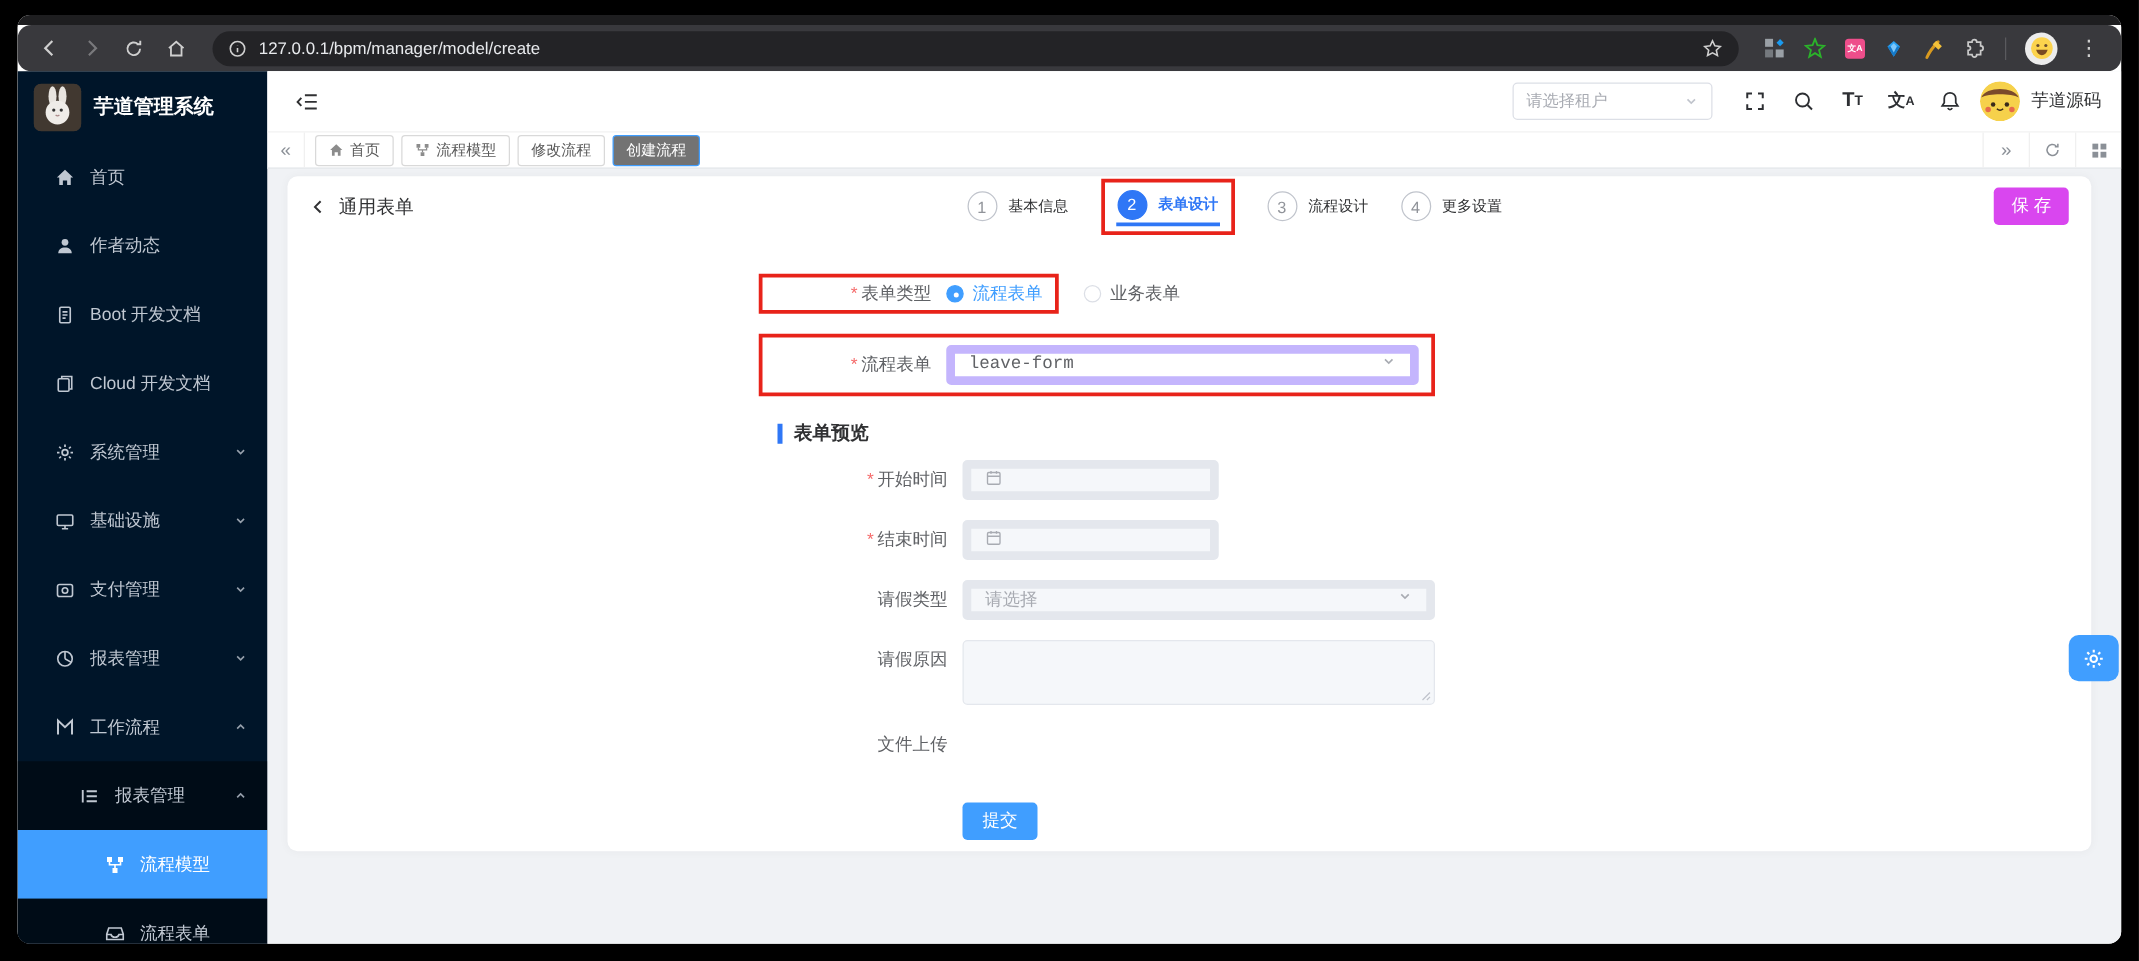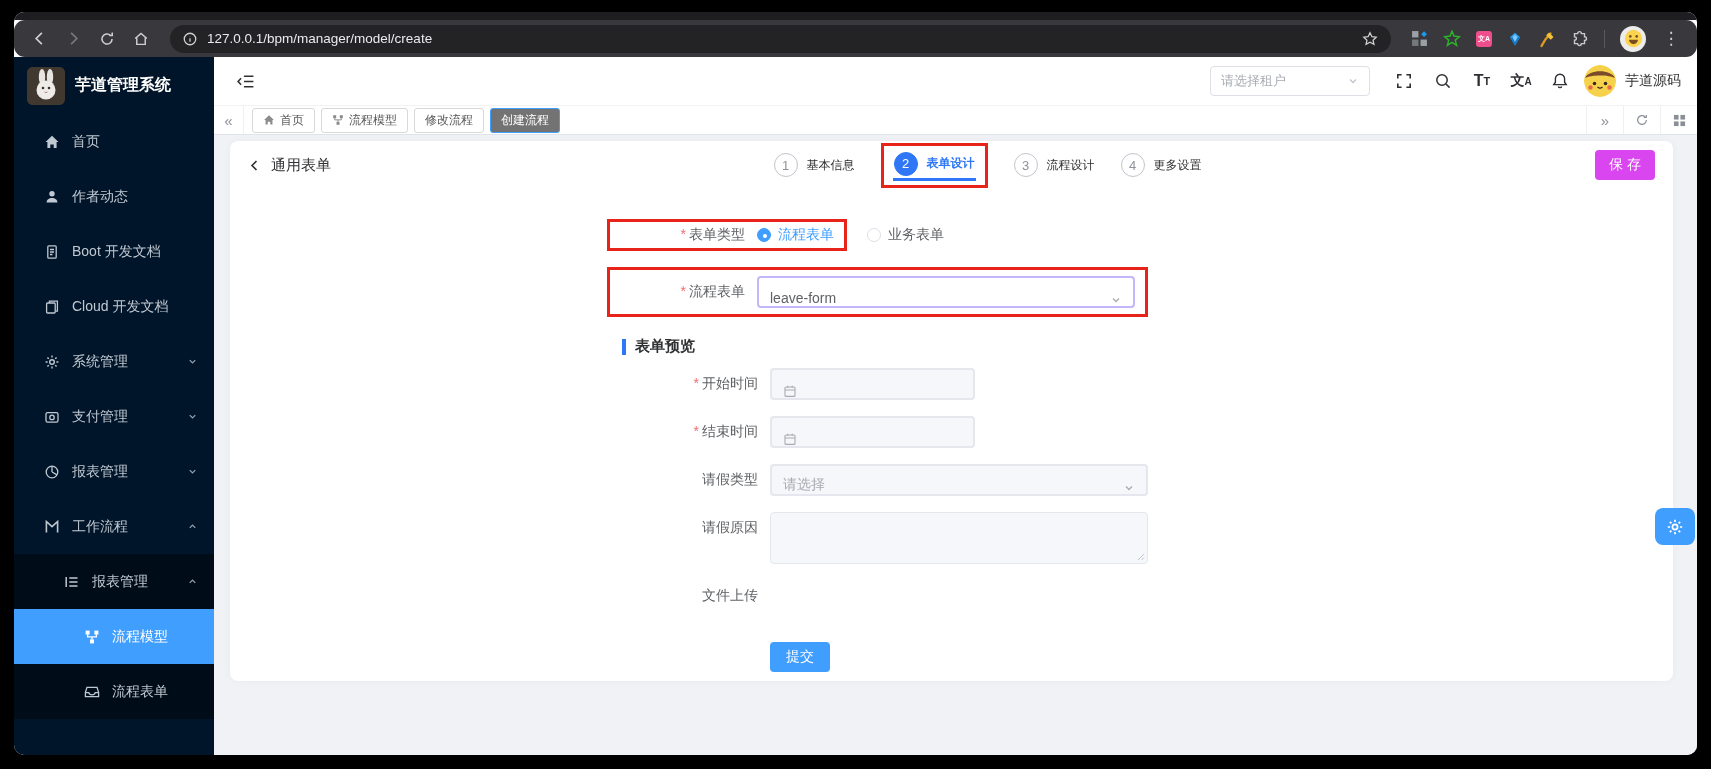--- a/index.html
+++ b/index.html
@@ -95,22 +95,22 @@
   .flabel { width:150px; flex-shrink:0; text-align:right; color:#606266; padding-right:12px; }
   .star { color:#f56c6c; margin-right:3px; }
   .redbox { display:inline-flex; align-items:center; border:3px solid #e8231a; padding:4px 10px; margin-left:-13px; }
   .redbox .flabel { width:137px; }
   .radio { display:flex; align-items:center; gap:7px; color:#606266; }
   .rdot { width:14px; height:14px; border-radius:50%; border:1px solid #dcdfe6; background:#fff; position:relative; flex-shrink:0; }
   .radio.sel .rdot { background:#409eff; border-color:#409eff; }
   .radio.sel .rdot::after { content:""; position:absolute; left:4.5px; top:4.5px; width:4px; height:4px;
     border-radius:50%; background:#fff; }
   .radio.sel .rlabel { color:#409eff; }
-  .ctrl { height:32px; border:2px solid #c4b5fd; border-radius:4px; background:#fff; display:flex;
-    align-items:flex-end; padding:0 11px; color:#606266; }
+  .ctrl { height:32px; border:7px solid #c4b5fd; border-radius:4px; background:#fff; display:flex;
+    align-items:flex-start; padding:0 11px; color:#606266;font-family:Liberation Mono, monospace; }
   .ctrl .chev { margin-left:auto; color:#a8abb2; }
   .ctrl.dis { background:#f5f7fa; border-color:#e4e7ed; color:#a8abb2; }
   .w-select { width:378px; }
   .w-date { width:205px; gap:7px; }
   .ta { width:378px; height:52px; background:#f5f7fa; border:1px solid #e4e7ed; border-radius:4px; position:relative; }
   .ta .rz { position:absolute; right:2px; bottom:2px; }
   .sect { display:flex; align-items:center; gap:9px; margin:20px 0 12px 2px; }
   .sect-bar { width:4px; height:16px; background:#2f77f6; }
   .sect-title { font-size:15px; font-weight:bold; color:#303133; }
   .row-top { align-items:flex-start; }
@@ -262,20 +262,32 @@
             </svg>
           <span>系统管理</span>
           <span class="chev">
               <svg width="11" height="11" viewBox="0 0 12 12" fill="none" stroke="currentColor" stroke-width="1.4">
                 <path d="M3 4.5l3 3 3-3"></path>
               </svg>
             </span>
         </div>
         <div class="mi">
           <svg width="16" height="16" viewBox="0 0 16 16" fill="none" stroke="currentColor" stroke-width="1.3">
+              <rect x="1.8" y="3" width="12.4" height="8.4" rx="1"></rect>
+              <path d="M5.5 14h5M8 11.4V14"></path>
+            </svg>
+          <span>基础设施</span>
+          <span class="chev">
+              <svg width="11" height="11" viewBox="0 0 12 12" fill="none" stroke="currentColor" stroke-width="1.4">
+                <path d="M3 4.5l3 3 3-3"></path>
+              </svg>
+            </span>
+        </div>
+        <div class="mi">
+          <svg width="16" height="16" viewBox="0 0 16 16" fill="none" stroke="currentColor" stroke-width="1.3">
               <rect x="2" y="3.6" width="12" height="9.6" rx="1.6"></rect>
               <circle cx="8" cy="8.4" r="2.2"></circle>
             </svg>
           <span>支付管理</span>
           <span class="chev">
               <svg width="11" height="11" viewBox="0 0 12 12" fill="none" stroke="currentColor" stroke-width="1.4">
                 <path d="M3 4.5l3 3 3-3"></path>
               </svg>
             </span>
         </div>

